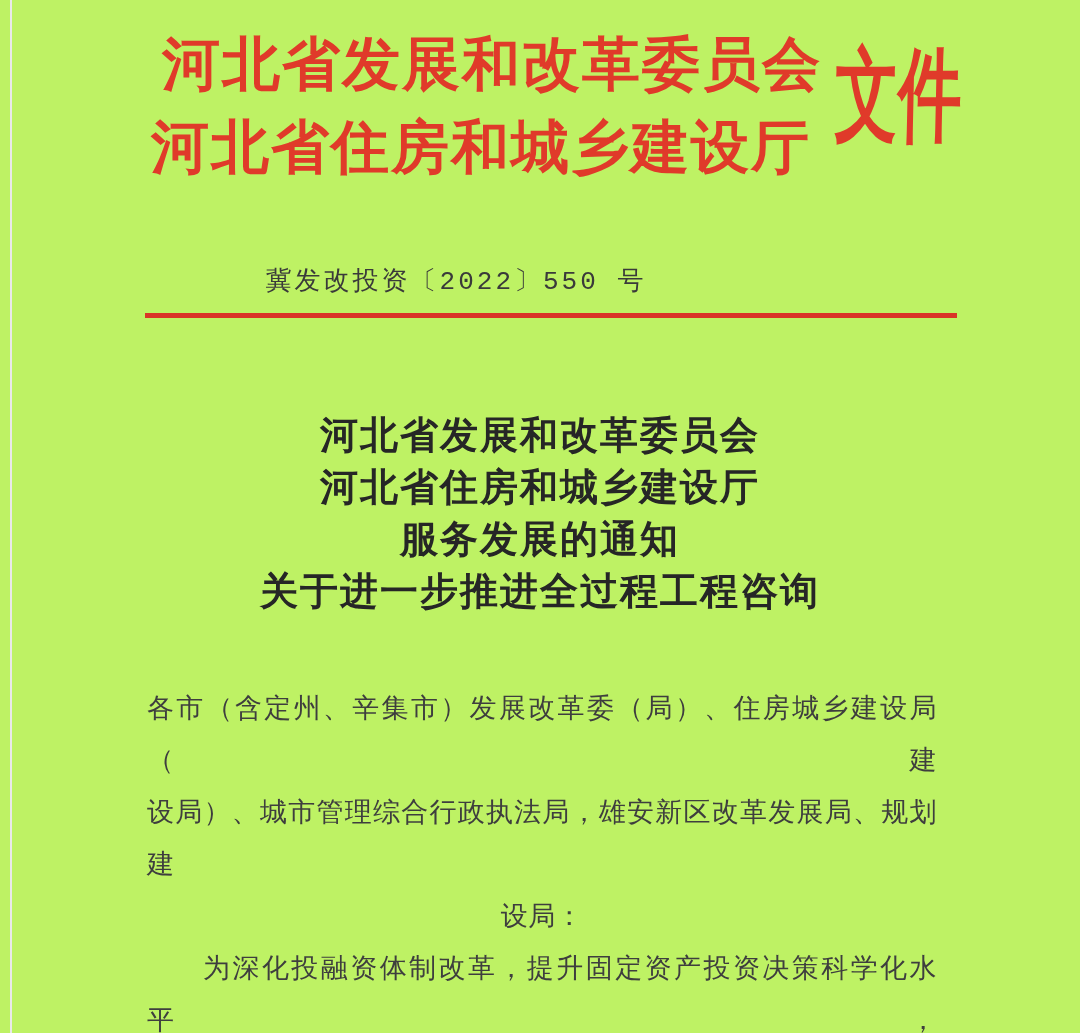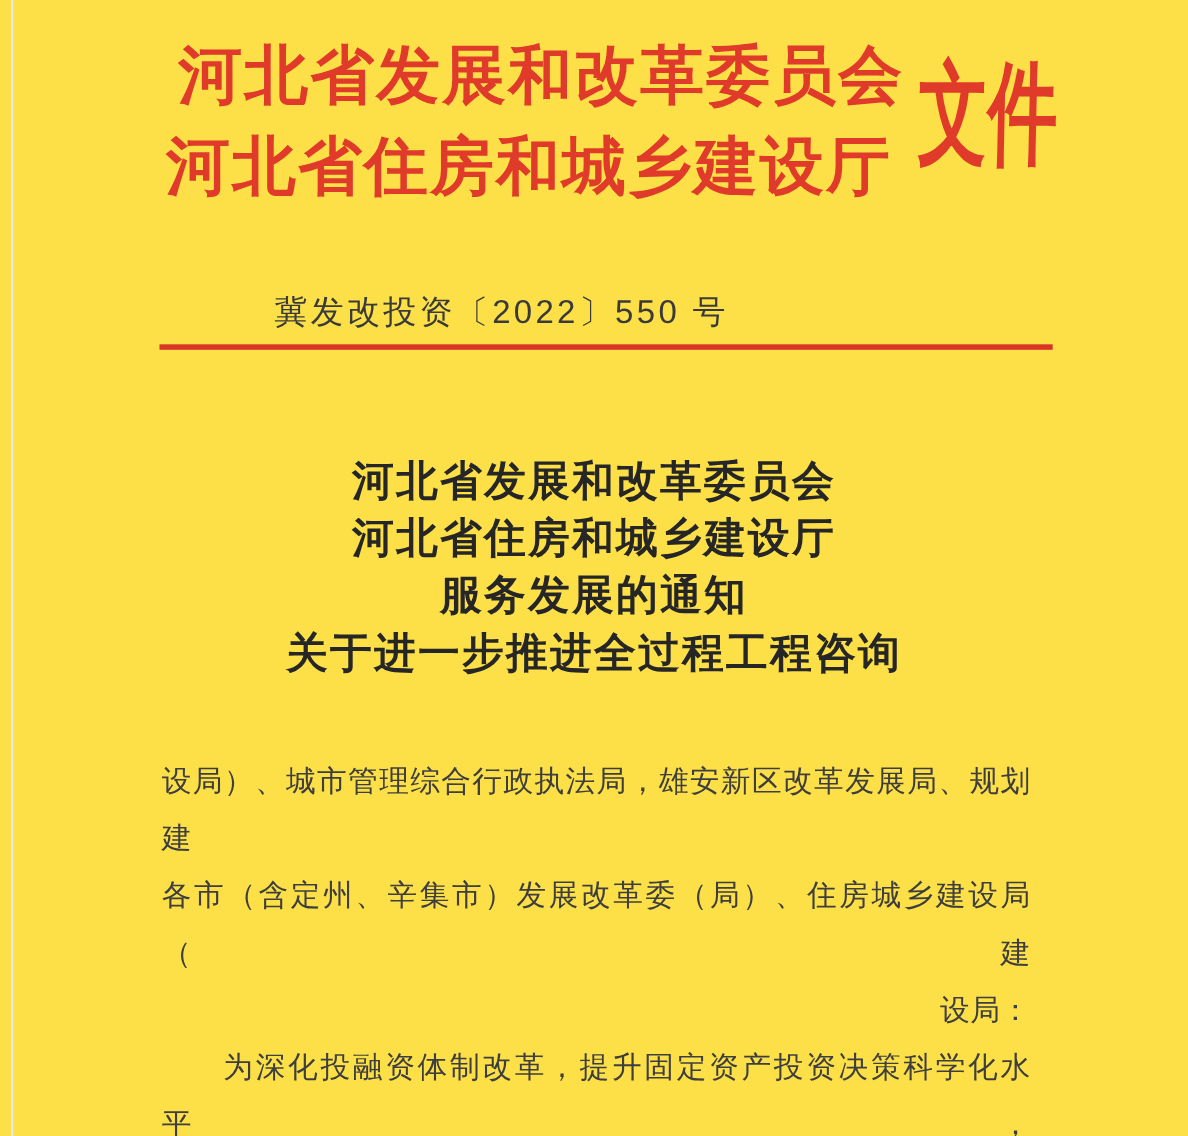--- a/index.html
+++ b/index.html
@@ -4,23 +4,23 @@
 <style>
   html, body {
     margin: 0;
     padding: 0;
     background: #ffffff;
   }
   .page {
     position: relative;
     width: 1080px;
     height: 1033px;
-    background: #fde047;
+    background: #bef264;
     overflow: hidden;
-    font-family: Liberation Sans, sans-serif;
+    font-family: Liberation Mono, monospace;
   }
   
   .scan-edge {
     position: absolute;
     left: 10px;
     top: 0;
     width: 2px;
     height: 100%;
     background: #e9e9e9;
   }
@@ -48,21 +48,21 @@
     transform: scaleX(0.62) skewX(-2deg);
     transform-origin: left top;
   }
   
   .doc-number {
     position: absolute;
     left: 0;
     top: 268px;
     width: 912px;
     text-align: center;
-    font-size: 30px;
+    font-size: 26px;
     letter-spacing: 3px;
     color: #3a3a3a;
     line-height: 1.1;
   }
   
   .red-rule {
     position: absolute;
     left: 145px;
     top: 313px;
     width: 812px;
@@ -91,21 +91,21 @@
     color: #3e3e3e;
     font-size: 27px;
     line-height: 52px;
     letter-spacing: 0.5px;
   }
   .jline {
     text-align: justify;
     text-align-last: justify;
   }
   .nline {
-    text-align: right;
+    text-align: center;
   }
   .indent {
     text-indent: 56px;
   }
 </style>
 </head>
 <body>
 
 <div class="page">
 
@@ -120,20 +120,20 @@
   <div class="red-rule"></div>
 
   <div class="title-block">
     <div>河北省发展和改革委员会</div>
     <div>河北省住房和城乡建设厅</div>
     <div>服务发展的通知</div>
     <div>关于进一步推进全过程工程咨询</div>
   </div>
 
   <div class="body-block">
+    <div class="jline">各市（含定州、辛集市）发展改革委（局）、住房城乡建设局（建</div>
     <div class="jline">设局）、城市管理综合行政执法局，雄安新区改革发展局、规划建</div>
-    <div class="jline">各市（含定州、辛集市）发展改革委（局）、住房城乡建设局（建</div>
     <div class="nline">设局：</div>
     <div class="jline indent">为深化投融资体制改革，提升固定资产投资决策科学化水平，</div>
 
   </div>
 
 </div>
 
 </body></html>

